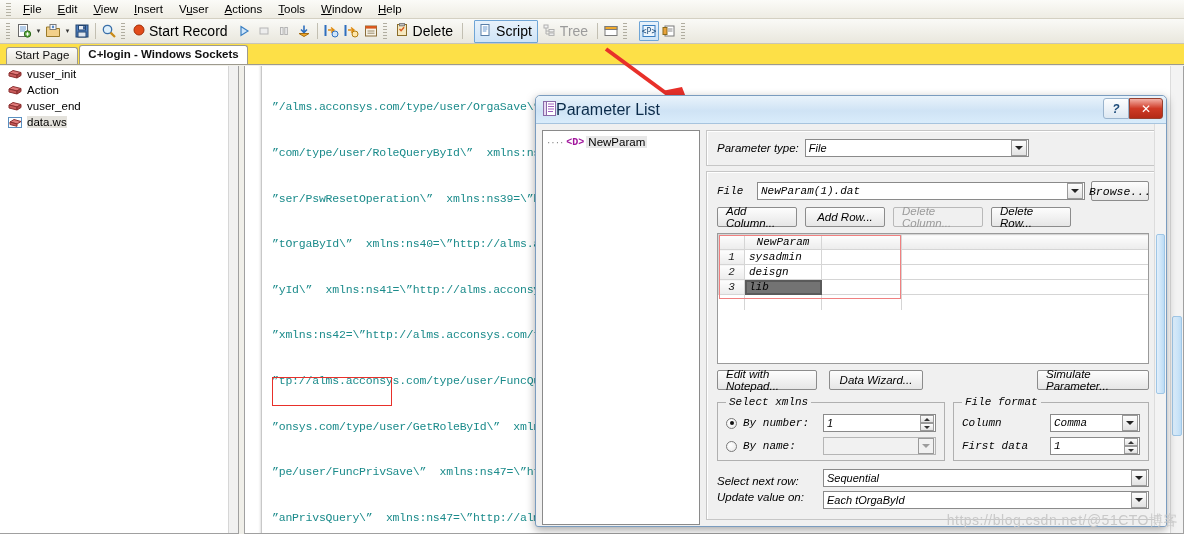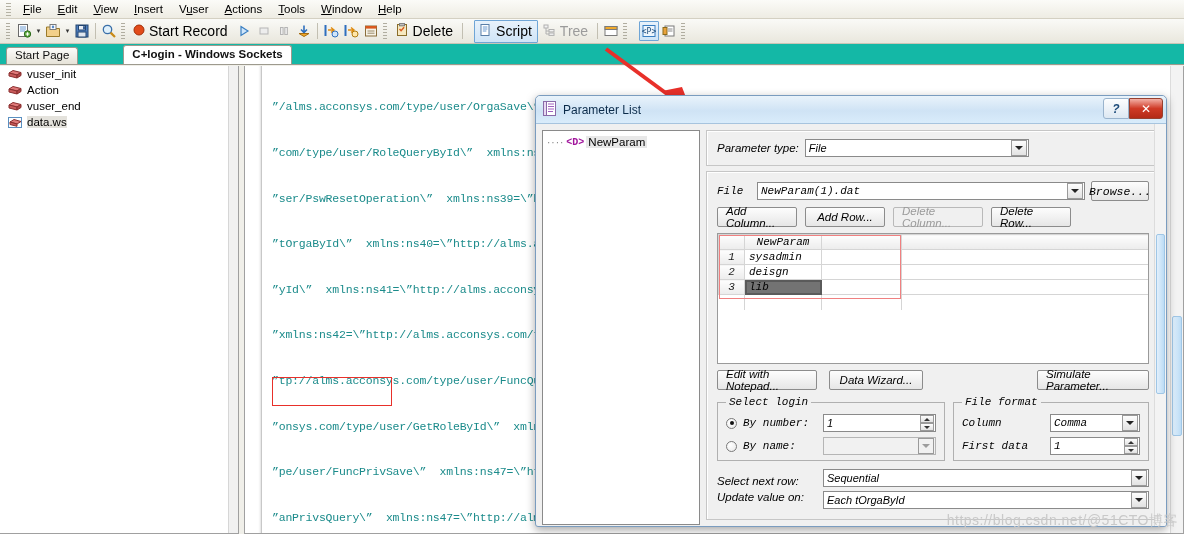--- a/index.html
+++ b/index.html
@@ -35,22 +35,22 @@
     position:relative; cursor:default; border:1px solid transparent; border-radius:2px;}
   .tb-sep { width:1px; height:16px; background:#c2bfb2; margin:0 3px; }
   .tb-arrow { width:9px; height:20px; display:flex; align-items:center; justify-content:center;
     font-size:7px; color:#333; cursor:default;}
   .tb-text-btn { display:flex; align-items:center; gap:4px; padding:2px 5px 2px 3px;
     font-size:14px; cursor:default; border:1px solid transparent; border-radius:2px;}
   .tb-toggle { border:1px solid #6fa5d6 !important; background:linear-gradient(#e8f2fb,#cfe4f7);
     border-radius:1px;margin-left:8px; }
 
   
-  #tabstrip { height:21px; background:#14b8a6; display:flex; align-items:flex-end;
-    padding-left:6px; border-bottom:1px solid #9d9a8e; position:relative;gap:44px; }
+  #tabstrip { height:21px; background:#fde047; display:flex; align-items:flex-end;
+    padding-left:6px; border-bottom:1px solid #9d9a8e; position:relative; }
   .tab { height:17px; line-height:15px; padding:0 8px; font-size:11.5px;
     background:linear-gradient(#fcfcfa,#e6e3d8);
     border:1px solid #9d9a8e; border-bottom:none;
     border-radius:3px 3px 0 0; margin-right:1px; cursor:default; color:#111;}
   .tab.active { height:19px; line-height:17px; font-weight:bold; background:#fff;
     position:relative; z-index:3; }
 
   
   #workspace { position:absolute; left:0; top:66px; right:0; bottom:0;
      background:#f0efe9; display:flex; }
@@ -90,21 +90,21 @@
   #arrow { position:absolute; left:600px; top:46px; width:130px; height:70px;
     pointer-events:none; z-index:40; }
 
   
   #dialog { position:absolute; left:535px; top:95px; width:632px; height:432px;
     background:#f0f0f0; border:1px solid #7a9cbf; border-radius:5px 5px 3px 3px;
     box-shadow:0 3px 10px rgba(0,0,0,.35); z-index:50; overflow:hidden;}
   #dlg-title { height:28px; background:linear-gradient(#e9f3fb,#cfe3f5 55%,#d9ecfb);
     border-bottom:1px solid #a7c4de; display:flex; align-items:center; padding:0 2px 0 7px;
     border-radius:4px 4px 0 0; position:relative;}
-  #dlg-title .t { font-size:12px; color:#0b2b4a; margin-left:7px; }
+  #dlg-title .t { font-size:16px; color:#0b2b4a; }
   .titlebtns { position:absolute; right:3px; top:2px; display:flex; gap:0; }
   .tbtn { width:26px; height:21px; display:flex; align-items:center; justify-content:center;
     border:1px solid #9ab4cd; font-size:12px; cursor:default;}
   .tbtn.help { background:linear-gradient(#fcfdfe,#dde8f2); border-radius:3px 0 0 3px;
      color:#1c4b7a; font-weight:bold; font-style:italic;}
   .tbtn.close { background:linear-gradient(#f3b0a6,#cf3a26 50%,#b32a17); border-radius:0 3px 3px 0;
      color:#fff; border-color:#97402f; width:34px;}
   #dlg-body { position:absolute; left:0; right:0; top:28px; bottom:0; padding:6px;
     display:flex; gap:6px; }
 
@@ -580,21 +580,21 @@
 
         <div class="row">
           <div class="btn" style="width:100px">Edit with Notepad...</div>
           <div class="btn" style="width:94px; margin-left:6px">Data Wizard...</div>
           <div class="btn" style="width:112px; margin-left:auto">Simulate Parameter...</div>
         </div>
 
         <div class="row" style="align-items:stretch; gap:8px">
 
           <fieldset class="grp" style="flex:1">
-            <legend>Select login</legend>
+            <legend>Select xmlns</legend>
             <div class="row" style="margin-bottom:5px">
               <span class="radio">
                   <span class="dot"></span>
                 </span>
               <span class="lbl-s mono" style="width:74px">By number:</span>
               <div class="spin" style="flex:1">
                 <span class="txt">1</span>
                 <span class="spinbtns">
                     <div>
                       <span class="tri-up"></span>

